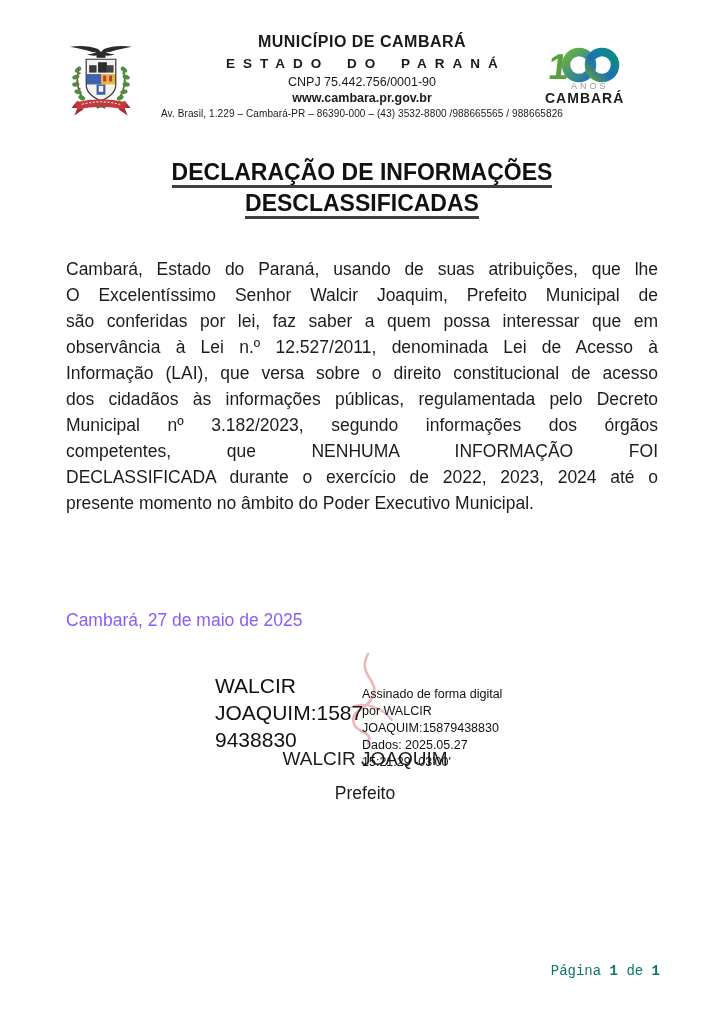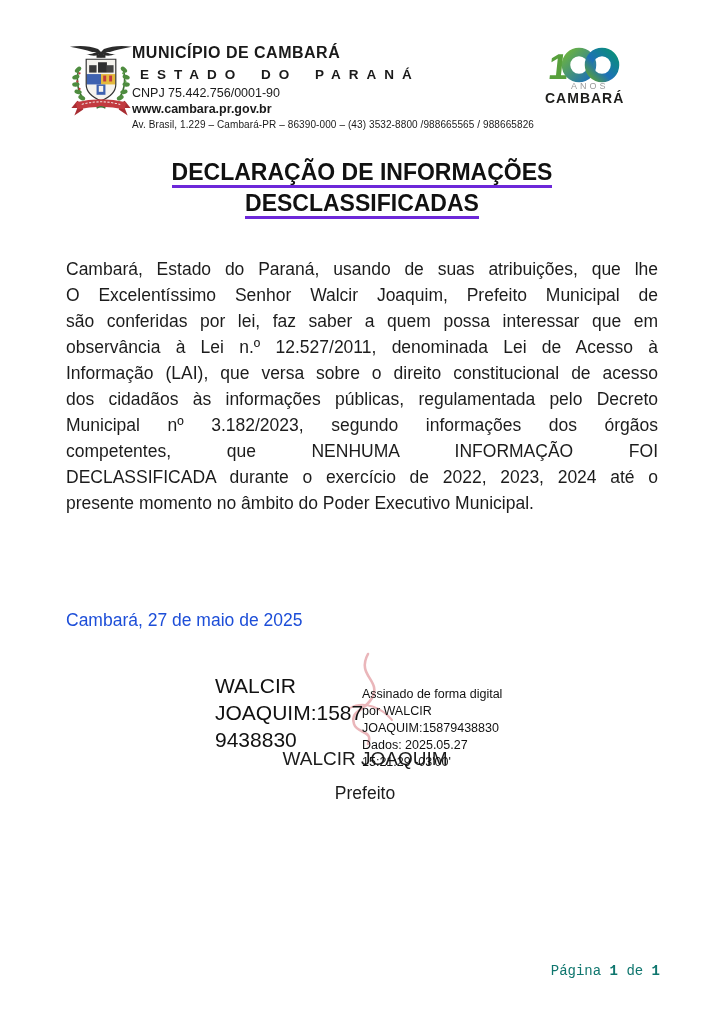--- a/index.html
+++ b/index.html
@@ -11,49 +11,49 @@
     margin: 0 auto;
     background: #ffffff;
     font-family: "Liberation Sans", sans-serif;
     color: #1a1a1a;
     overflow: hidden;
   }
 
   
   .crest { position: absolute; left: 64px; top: 40px; width: 74px; height: 80px; }
   .header-center {
-    position: absolute; left: 50%; top: 44px; transform: translateX(-50%);
-    width: 460px; text-align: left; white-space: nowrap;
+    position: absolute; left: 50%; top: 33px; transform: translateX(-50%);
+    width: 460px; text-align: center; white-space: nowrap;
   }
   .muni      { font-size: 16px; font-weight: bold; letter-spacing: 0.5px; }
   .state     { font-size: 13.5px; font-weight: bold; letter-spacing: 8px; word-spacing: 6px; margin-top: 5px; padding-left: 8px; }
   .cnpj      { font-size: 12.5px; margin-top: 4px; }
   .site      { font-size: 12.5px; font-weight: bold; margin-top: 2px; }
   .addr      { font-size: 10px; margin-top: 3px; letter-spacing: 0.1px; }
   .cent-logo { position: absolute; left: 545px; top: 43px; width: 82px; height: 66px; }
 
   
   .doc-title {
     position: absolute; left: 0; top: 157px; width: 100%;
     text-align: center; font-weight: bold; font-size: 23px; line-height: 31px;
     color: #111;
   }
-  .doc-title .tl { border-bottom: 3px solid #6d28d9; display: inline-block; line-height: 26px; }
+  .doc-title .tl { border-bottom: 3px solid #404040; display: inline-block; line-height: 26px; }
 
   
   .body-text {
     position: absolute; left: 66px; top: 256px; width: 592px;
     font-size: 17.5px; line-height: 26px; color: #1c1c1c;
   }
   .body-line { text-align: justify; text-align-last: justify; }
   .body-line.final { text-align-last: left; }
 
   .date-line {
     position: absolute; left: 66px; top: 610px;
-    font-size: 17.5px; color: #1d4ed8;
+    font-size: 17.5px; color: #8b5cf6;
   }
 
   
   .sig-flourish { position: absolute; left: 338px; top: 650px; width: 68px; height: 100px; z-index: 1; }
   .sig-cert-big {
     position: absolute; left: 215px; top: 665px; width: 160px;
     font-size: 21px; line-height: 27px; color: #111; z-index: 2; margin-top: 7px;
   }
   .sig-cert-details {
     position: absolute; left: 362px; top: 686px; width: 160px;

